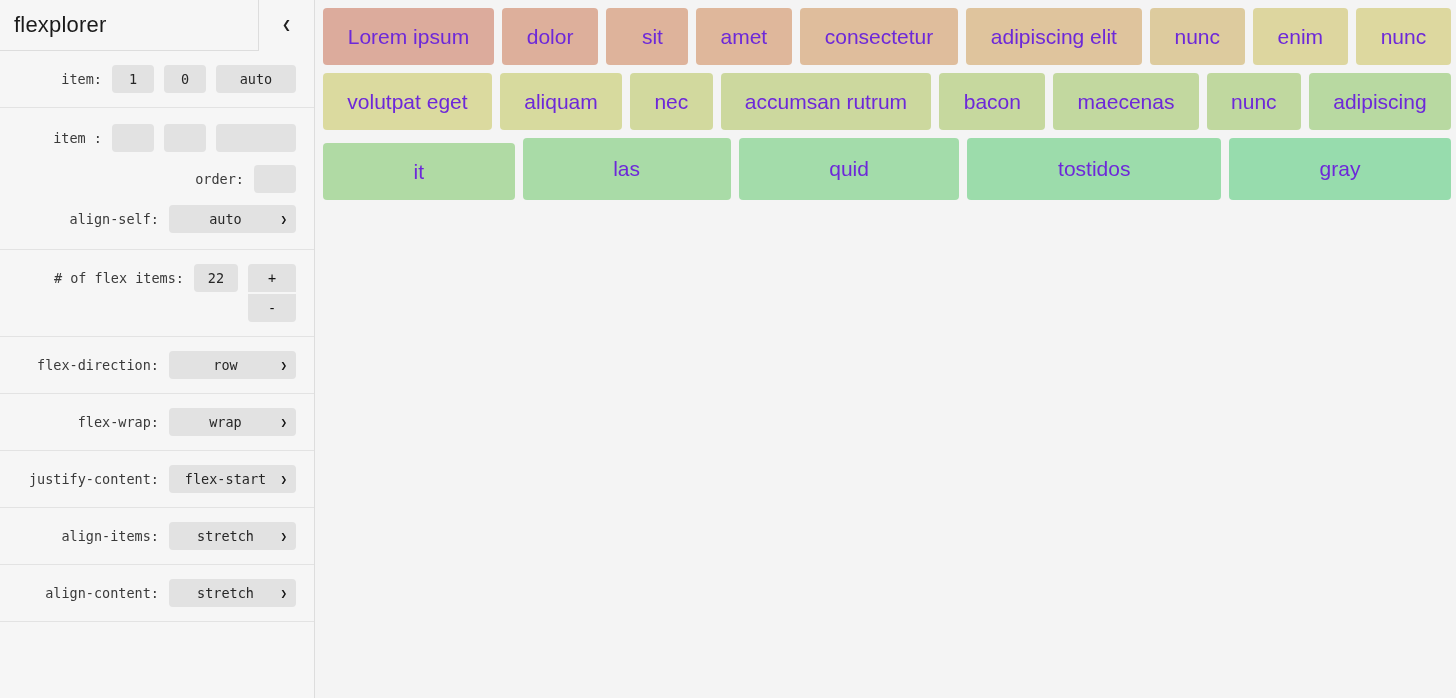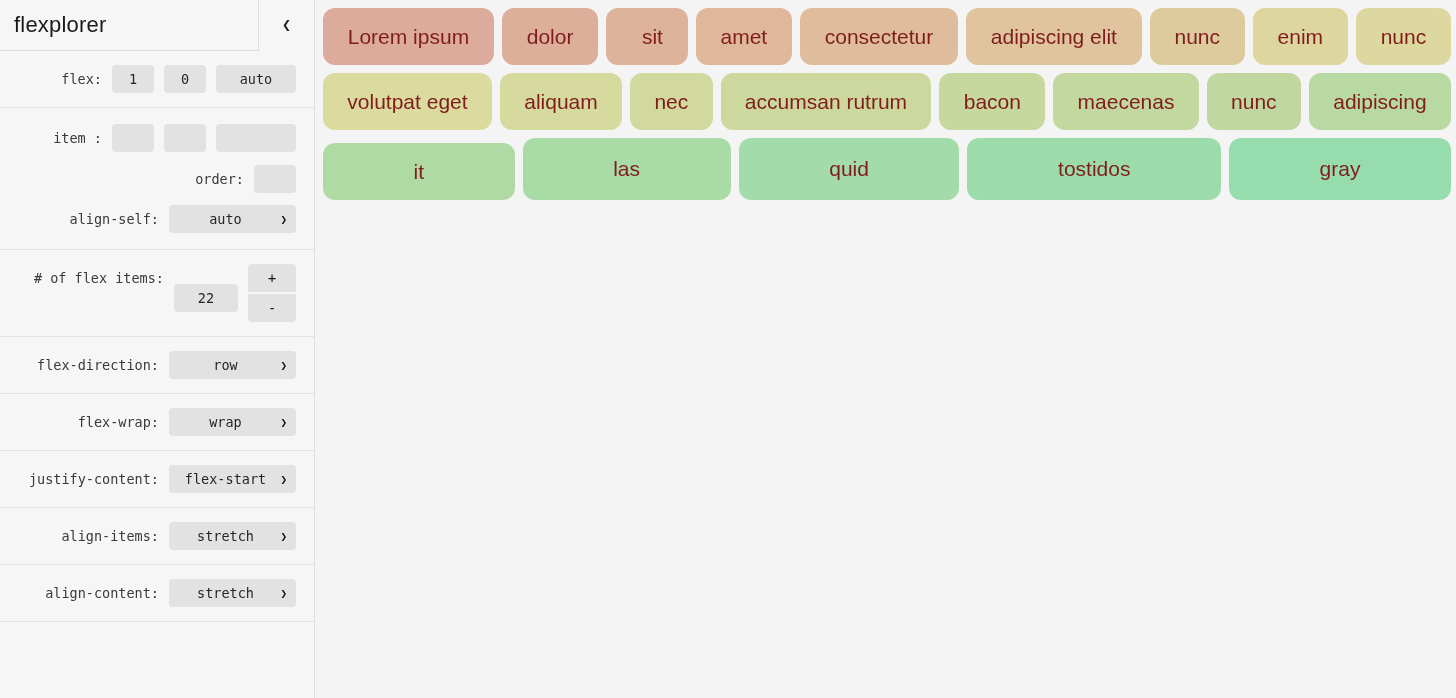--- a/index.html
+++ b/index.html
@@ -78,21 +78,21 @@
     height: 28px;
     font-family: "DejaVu Sans Mono", "Liberation Mono", monospace;
     font-size: 13.5px;
     color: #262626;
     text-align: center;
     padding: 0 4px;
     outline: none;
   }
   .fld.w-small { width: 42px; }
   .fld.w-wide  { width: 80px; }
-  .fld.w-num   { width: 64px; margin-top: 20px; }
+  .fld.w-num   { width: 44px; }
 
   .sel {
     background: #e2e2e2;
     border: none;
     border-radius: 4px;
     height: 28px;
     width: 127px;
     font-family: "DejaVu Sans Mono", "Liberation Mono", monospace;
     font-size: 13.5px;
     color: #262626;
@@ -143,47 +143,47 @@
     flex-wrap: wrap;
     justify-content: flex-start;
     align-items: stretch;
     align-content: flex-start;
     padding: 5px 0 0 5px;
     overflow: hidden;
   }
   .flex-item {
     flex: 1 0 auto;
     margin: 3px 5px 5px 3px;
-    border-radius: 12px;
+    border-radius: 4px;
     min-height: 57px;
     display: flex;
     align-items: center;
     justify-content: center;
     font-family: "Liberation Sans", sans-serif;
     font-size: 21px;
-    color: #7f1d1d;
+    color: #6d28d9;
     padding: 0 22px;
     white-space: nowrap;
     cursor: default;
   }
 </style>
 </head>
 <body>
 
 <div class="app">
 
   <aside class="sidebar">
 
     <div class="sb-header">
       <div class="sb-title">flexplorer</div>
       <div class="sb-collapse">❮</div>
     </div>
 
     <div class="sb-row row-flex">
-      <div class="sb-label">flex:</div>
+      <div class="sb-label">item:</div>
       <div class="ctrl-group">
         <input class="fld w-small" type="text" readonly="" value="1" style="">
         <input class="fld w-small" type="text" readonly="" value="0" style="">
         <input class="fld w-wide" type="text" readonly="" value="auto" style="">
       </div>
     </div>
 
     <div class="sb-row" style="border-bottom:none;padding-bottom:6px;align-items:center;">
       <div class="sb-label">item :</div>
       <div class="ctrl-group">

